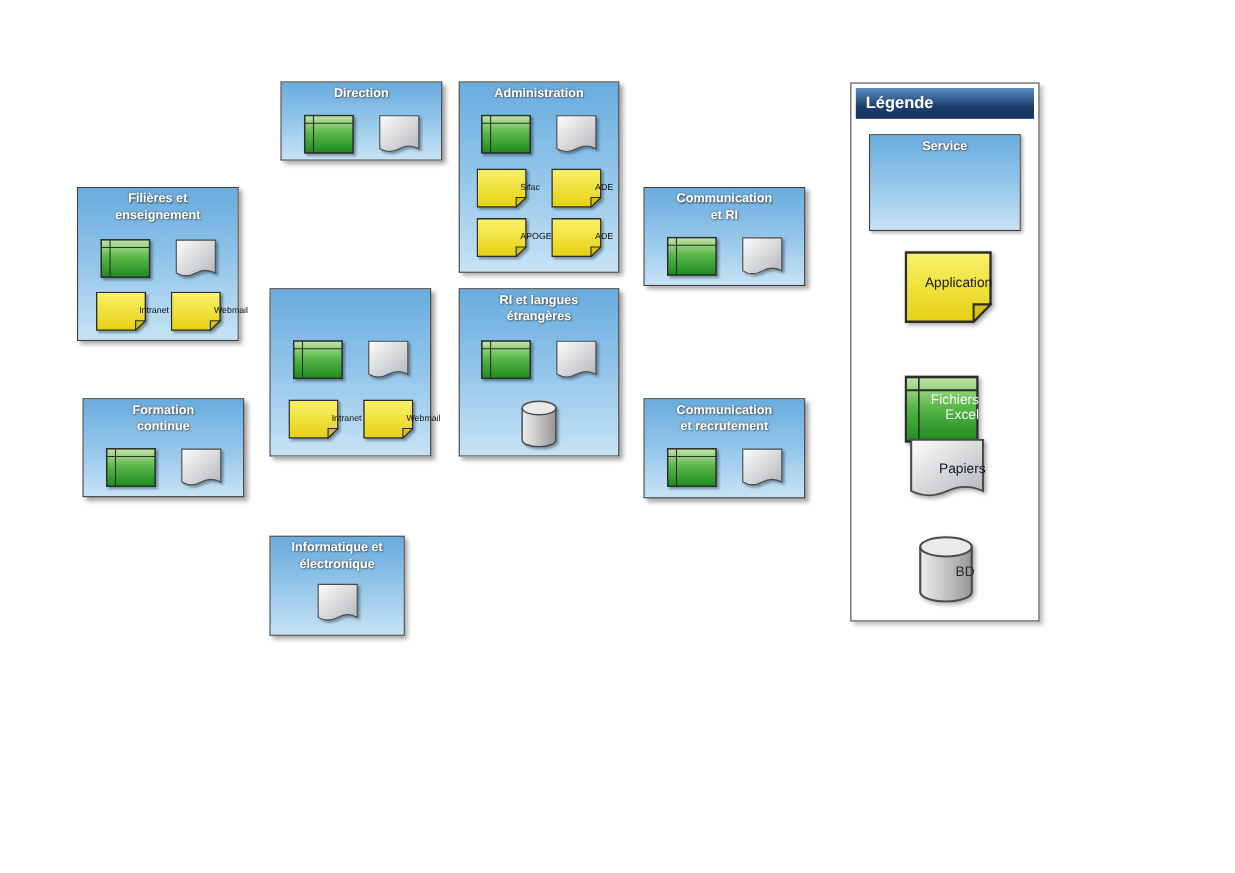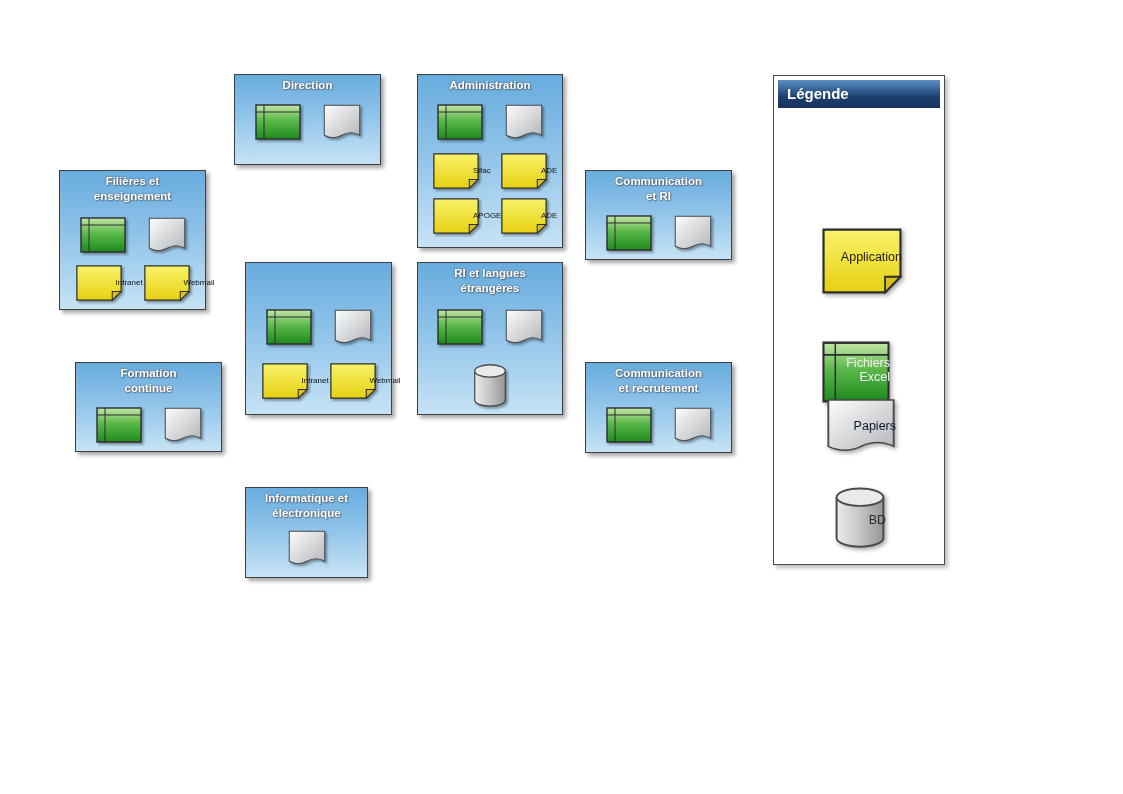--- a/index.html
+++ b/index.html
@@ -92,21 +92,21 @@
 
     <symbol id="sym-db" viewBox="0 0 40 50" preserveAspectRatio="none">
       <path d="M2,9 L2,42 A18,7 0 0 0 38,42 L38,9" fill="url(#grad-db)" stroke="#4a4a4a" stroke-width="1.5"></path>
       <ellipse cx="20" cy="9" rx="18" ry="7" fill="#eaeaea" stroke="#4a4a4a" stroke-width="1.5"></ellipse>
     </symbol>
   </defs>
 </svg>
 
 <div id="canvas">
 
-  <div class="sbox" style="left:234px;top:74px;width:147px;height:91px">
+  <div class="sbox" style="left:255px;top:74px;width:147px;height:72px">
     <div class="stitle">Direction</div>
     <div class="irow" style="top:29px">
       <svg class="ic-excel">
           <use href="#sym-excel"></use>
         </svg>
       <svg class="ic-paper">
           <use href="#sym-paper"></use>
         </svg>
     </div>
   </div>
@@ -144,21 +144,21 @@
       </span>
       <span class="note">
         <svg>
             <use href="#sym-note"></use>
           </svg>
         <span class="nlabel">ADE</span>
       </span>
     </div>
   </div>
 
-  <div class="sbox" style="left:59px;top:170px;width:147px;height:140px">
+  <div class="sbox" style="left:70px;top:170px;width:147px;height:140px">
     <div class="stitle">Filières et
 enseignement</div>
     <div class="irow" style="top:46px">
       <svg class="ic-excel">
           <use href="#sym-excel"></use>
         </svg>
       <svg class="ic-paper">
           <use href="#sym-paper"></use>
         </svg>
     </div>
@@ -266,20 +266,23 @@
     <div class="irow" style="top:42px">
       <svg class="ic-paper">
           <use href="#sym-paper"></use>
         </svg>
     </div>
   </div>
 
   <div id="legend">
     <div class="lheader">Légende</div>
 
+    <div class="lservice">
+      <div class="stitle">Service</div>
+    </div>
 
     <div class="litem l-app">
       <svg>
           <use href="#sym-note"></use>
         </svg>
       <span class="llabel">Application</span>
     </div>
 
     <div class="litem l-excel">
       <svg>

